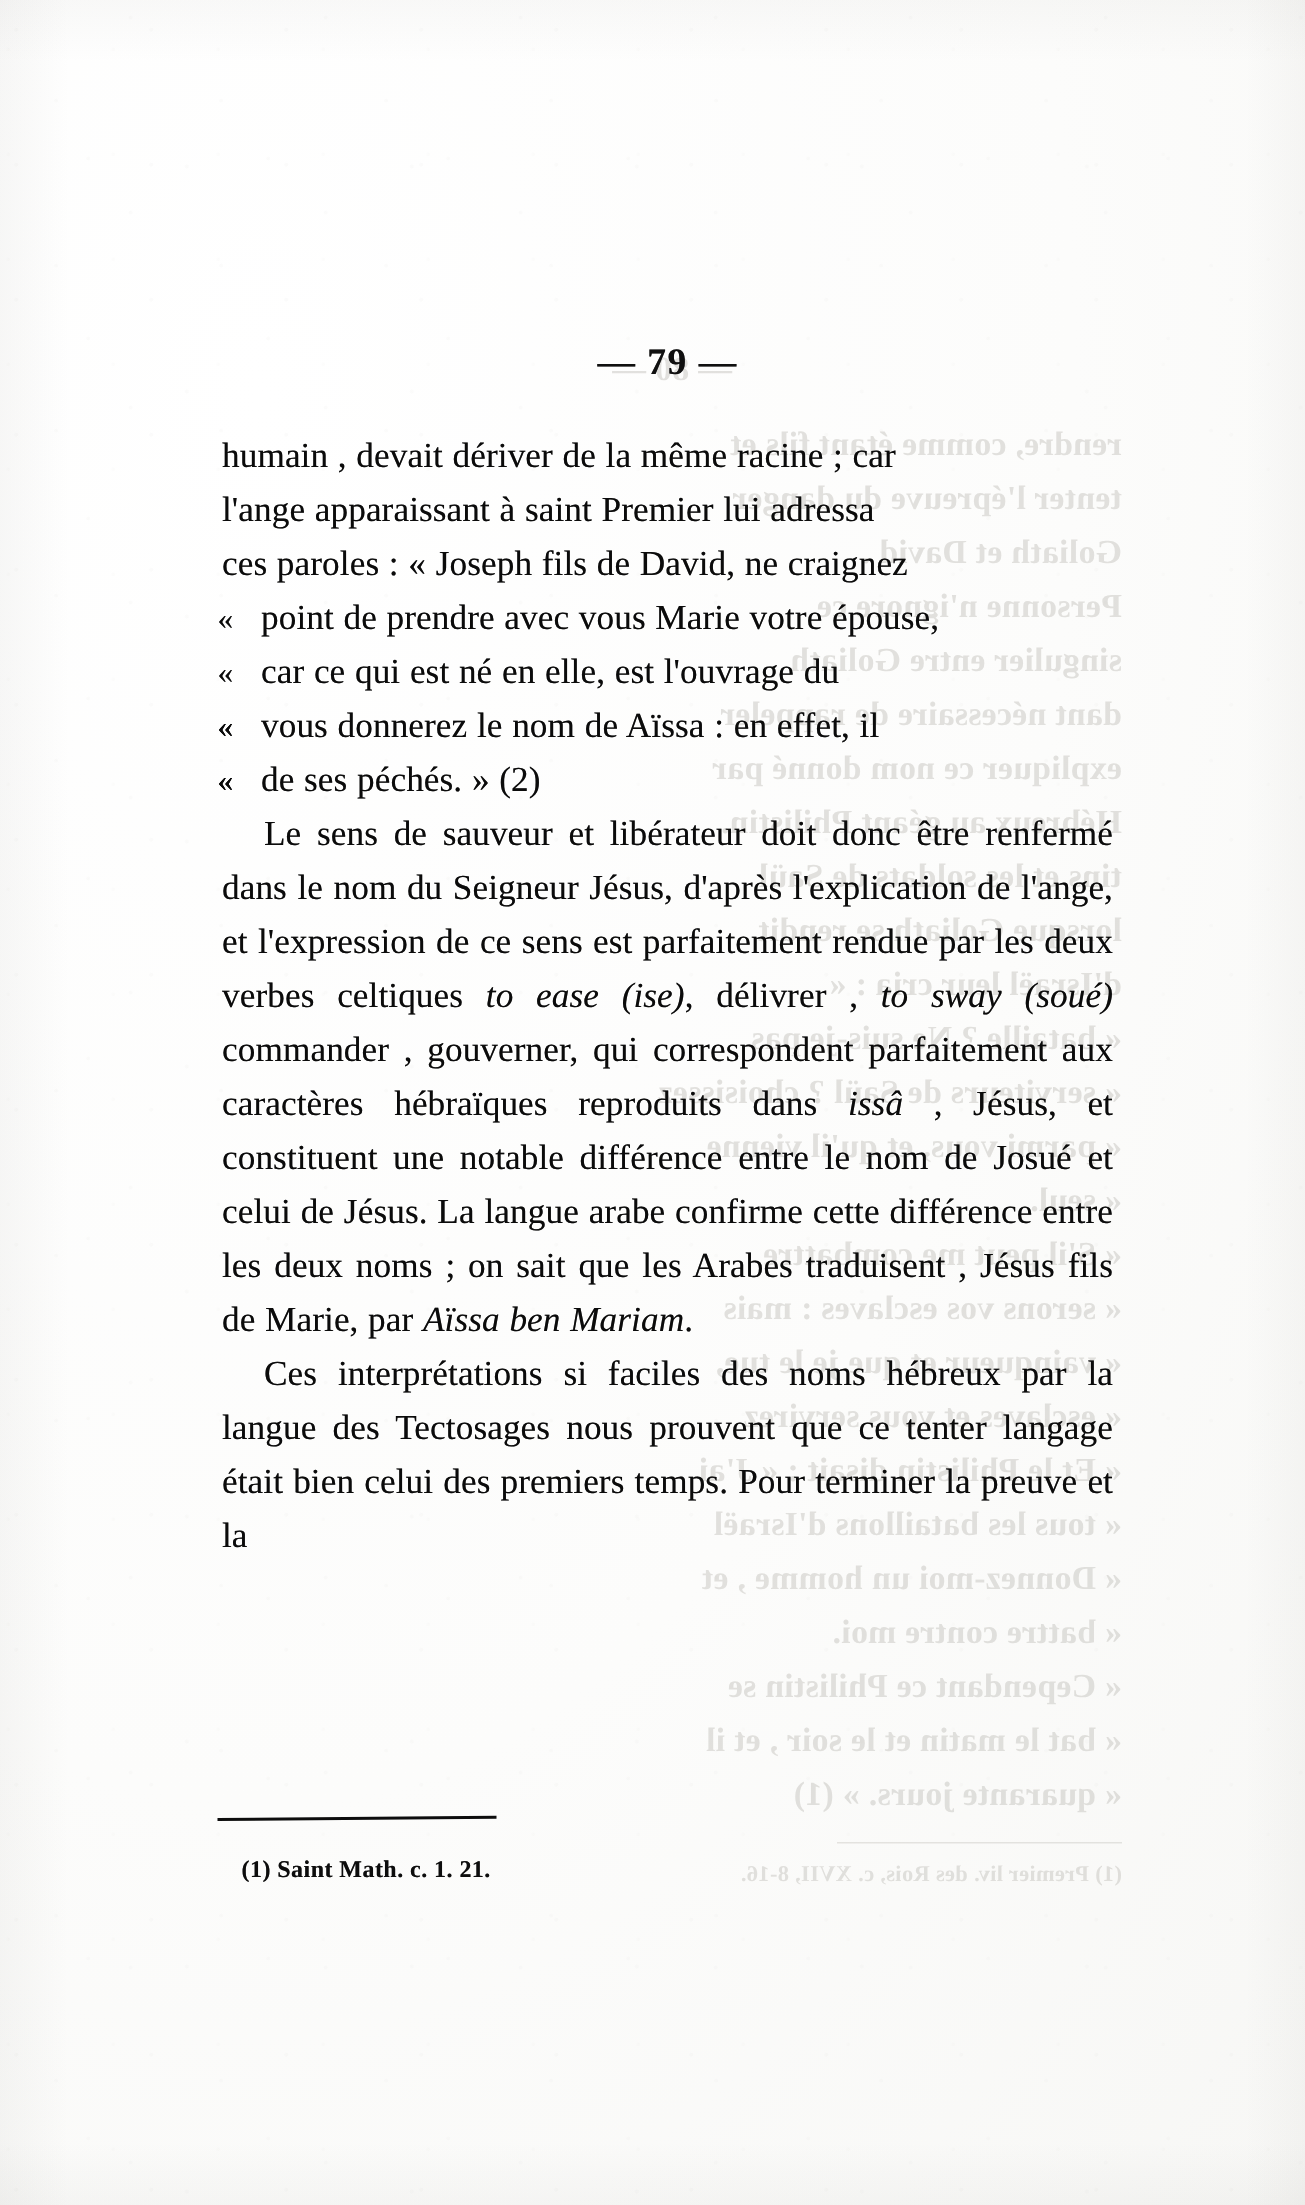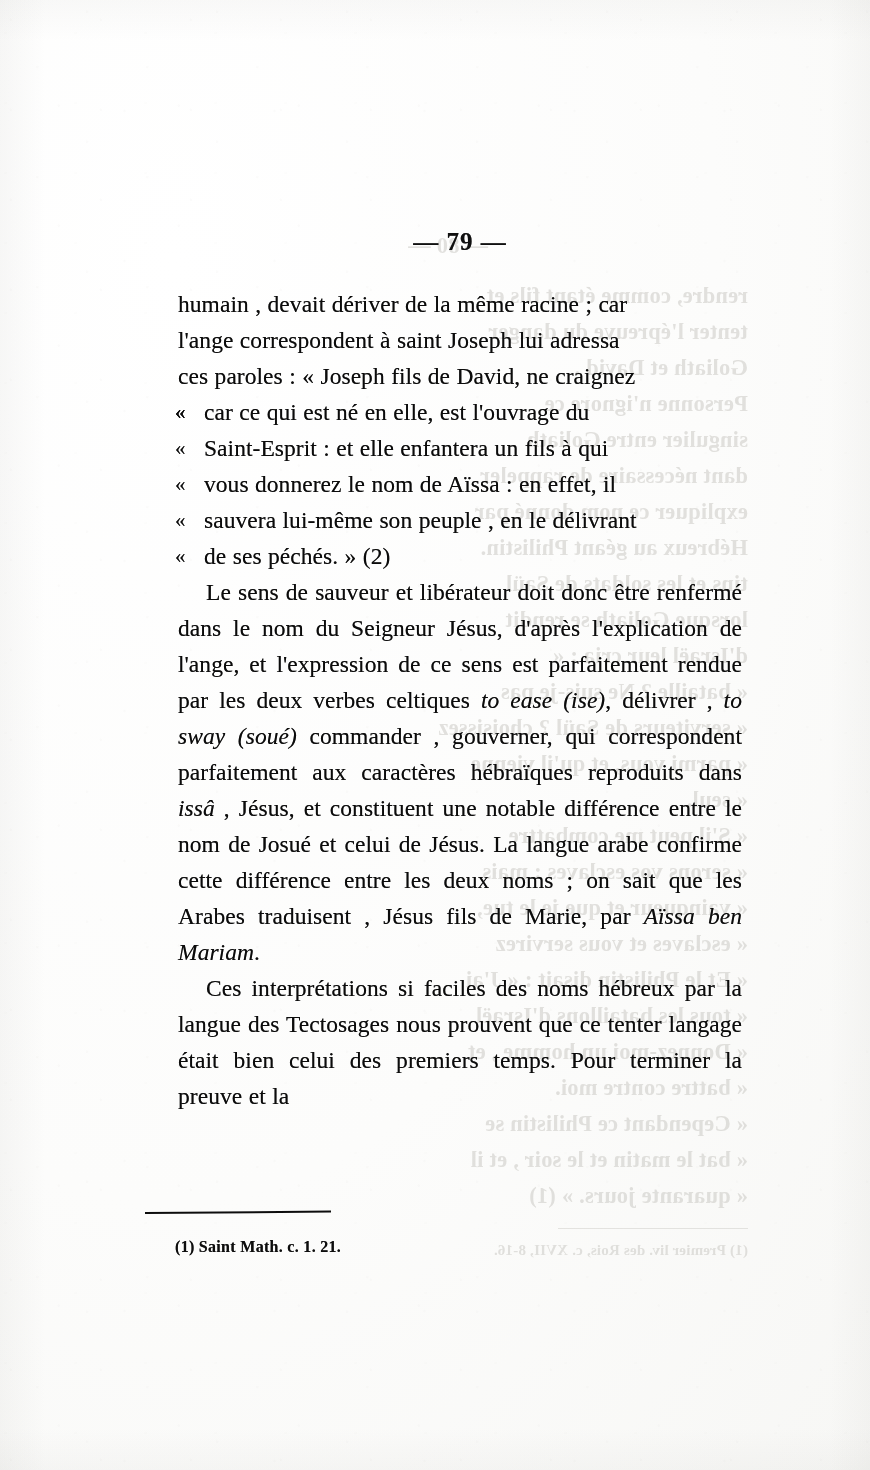--- a/index.html
+++ b/index.html
@@ -158,21 +158,20 @@
     font-size: 16px;
     font-weight: bold;
     color: #0d0d0d;
     letter-spacing: .3px;
     margin-left: 16px;
   }
 
   
   .body-block, .folio, #footnote-text {
     text-shadow: 0 0 .35px rgba(0,0,0,.55);
-    margin-left: 30px;
   }
 </style>
 </head>
 <body>
 
 <div id="scan-page">
 
   <div id="paper-grain"></div>
 
   <div id="bleed-through">
@@ -211,29 +210,29 @@
 
   <div id="page-vignette"></div>
 
   <div id="content">
 
     <div class="folio">— 79 —</div>
 
     <div class="body-block">
 
       <p>
-        <span id="para1-lines"><span style="display: block; white-space: nowrap;">humain , devait dériver de la même racine ; car</span><span style="display: block; white-space: nowrap;">l'ange correspondent à saint Joseph lui adressa</span><span style="display: block; white-space: nowrap;">ces paroles : « Joseph fils de David, ne craignez</span></span>
+        <span id="para1-lines"><span style="display: block; white-space: nowrap;">humain , devait dériver de la même racine ; car</span><span style="display: block; white-space: nowrap;">l'ange apparaissant à saint Premier lui adressa</span><span style="display: block; white-space: nowrap;">ces paroles : « Joseph fils de David, ne craignez</span></span>
       </p>
 
       <ul class="quote-lines">
+          <li><span class="guil">«</span><span class="qtext">point de prendre avec vous Marie votre épouse,</span></li>
+          <li><span class="guil">«</span><span class="qtext">car ce qui est né en elle, est l'ouvrage du</span></li>
           <li><span class="guil">«</span></li>
-          <li><span class="guil">«</span><span class="qtext">car ce qui est né en elle, est l'ouvrage du</span></li>
-          <li><span class="guil">«</span><span class="qtext">Saint-Esprit : et elle enfantera un fils à qui</span></li>
           <li><span class="guil">«</span><span class="qtext">vous donnerez le nom de Aïssa : en effet, il</span></li>
-          <li><span class="guil">«</span><span class="qtext">sauvera lui-même son peuple , en le délivrant</span></li>
+          <li><span class="guil">«</span></li>
           <li><span class="guil">«</span><span class="qtext">de ses péchés. » (2)</span></li>
         </ul>
 
       <p class="para-indent">
         <span id="para2"><span>Le sens de sauveur et libérateur doit donc être renfermé dans le nom du Seigneur Jésus, d'après l'explication de l'ange, et l'expression de ce sens est parfaitement rendue par les deux verbes celtiques </span><span class="ital">to ease (ise)</span><span>, délivrer , </span><span class="ital">to sway (soué)</span><span> commander , gouverner, qui correspondent parfaitement aux caractères hébraïques reproduits dans </span><span class="ital">issâ</span><span> , Jésus, et constituent une notable différence entre le nom de Josué et celui de Jésus. La langue arabe confirme cette différence entre les deux noms ; on sait que les Arabes traduisent , Jésus fils de Marie, par </span><span class="ital">Aïssa ben Mariam</span><span>.</span></span>
       </p>
 
       <p class="para-indent">Ces interprétations si faciles des noms hébreux par la langue des Tectosages nous prouvent que ce tenter langage était bien celui des premiers temps. Pour terminer la preuve et la</p>
 
     </div>

